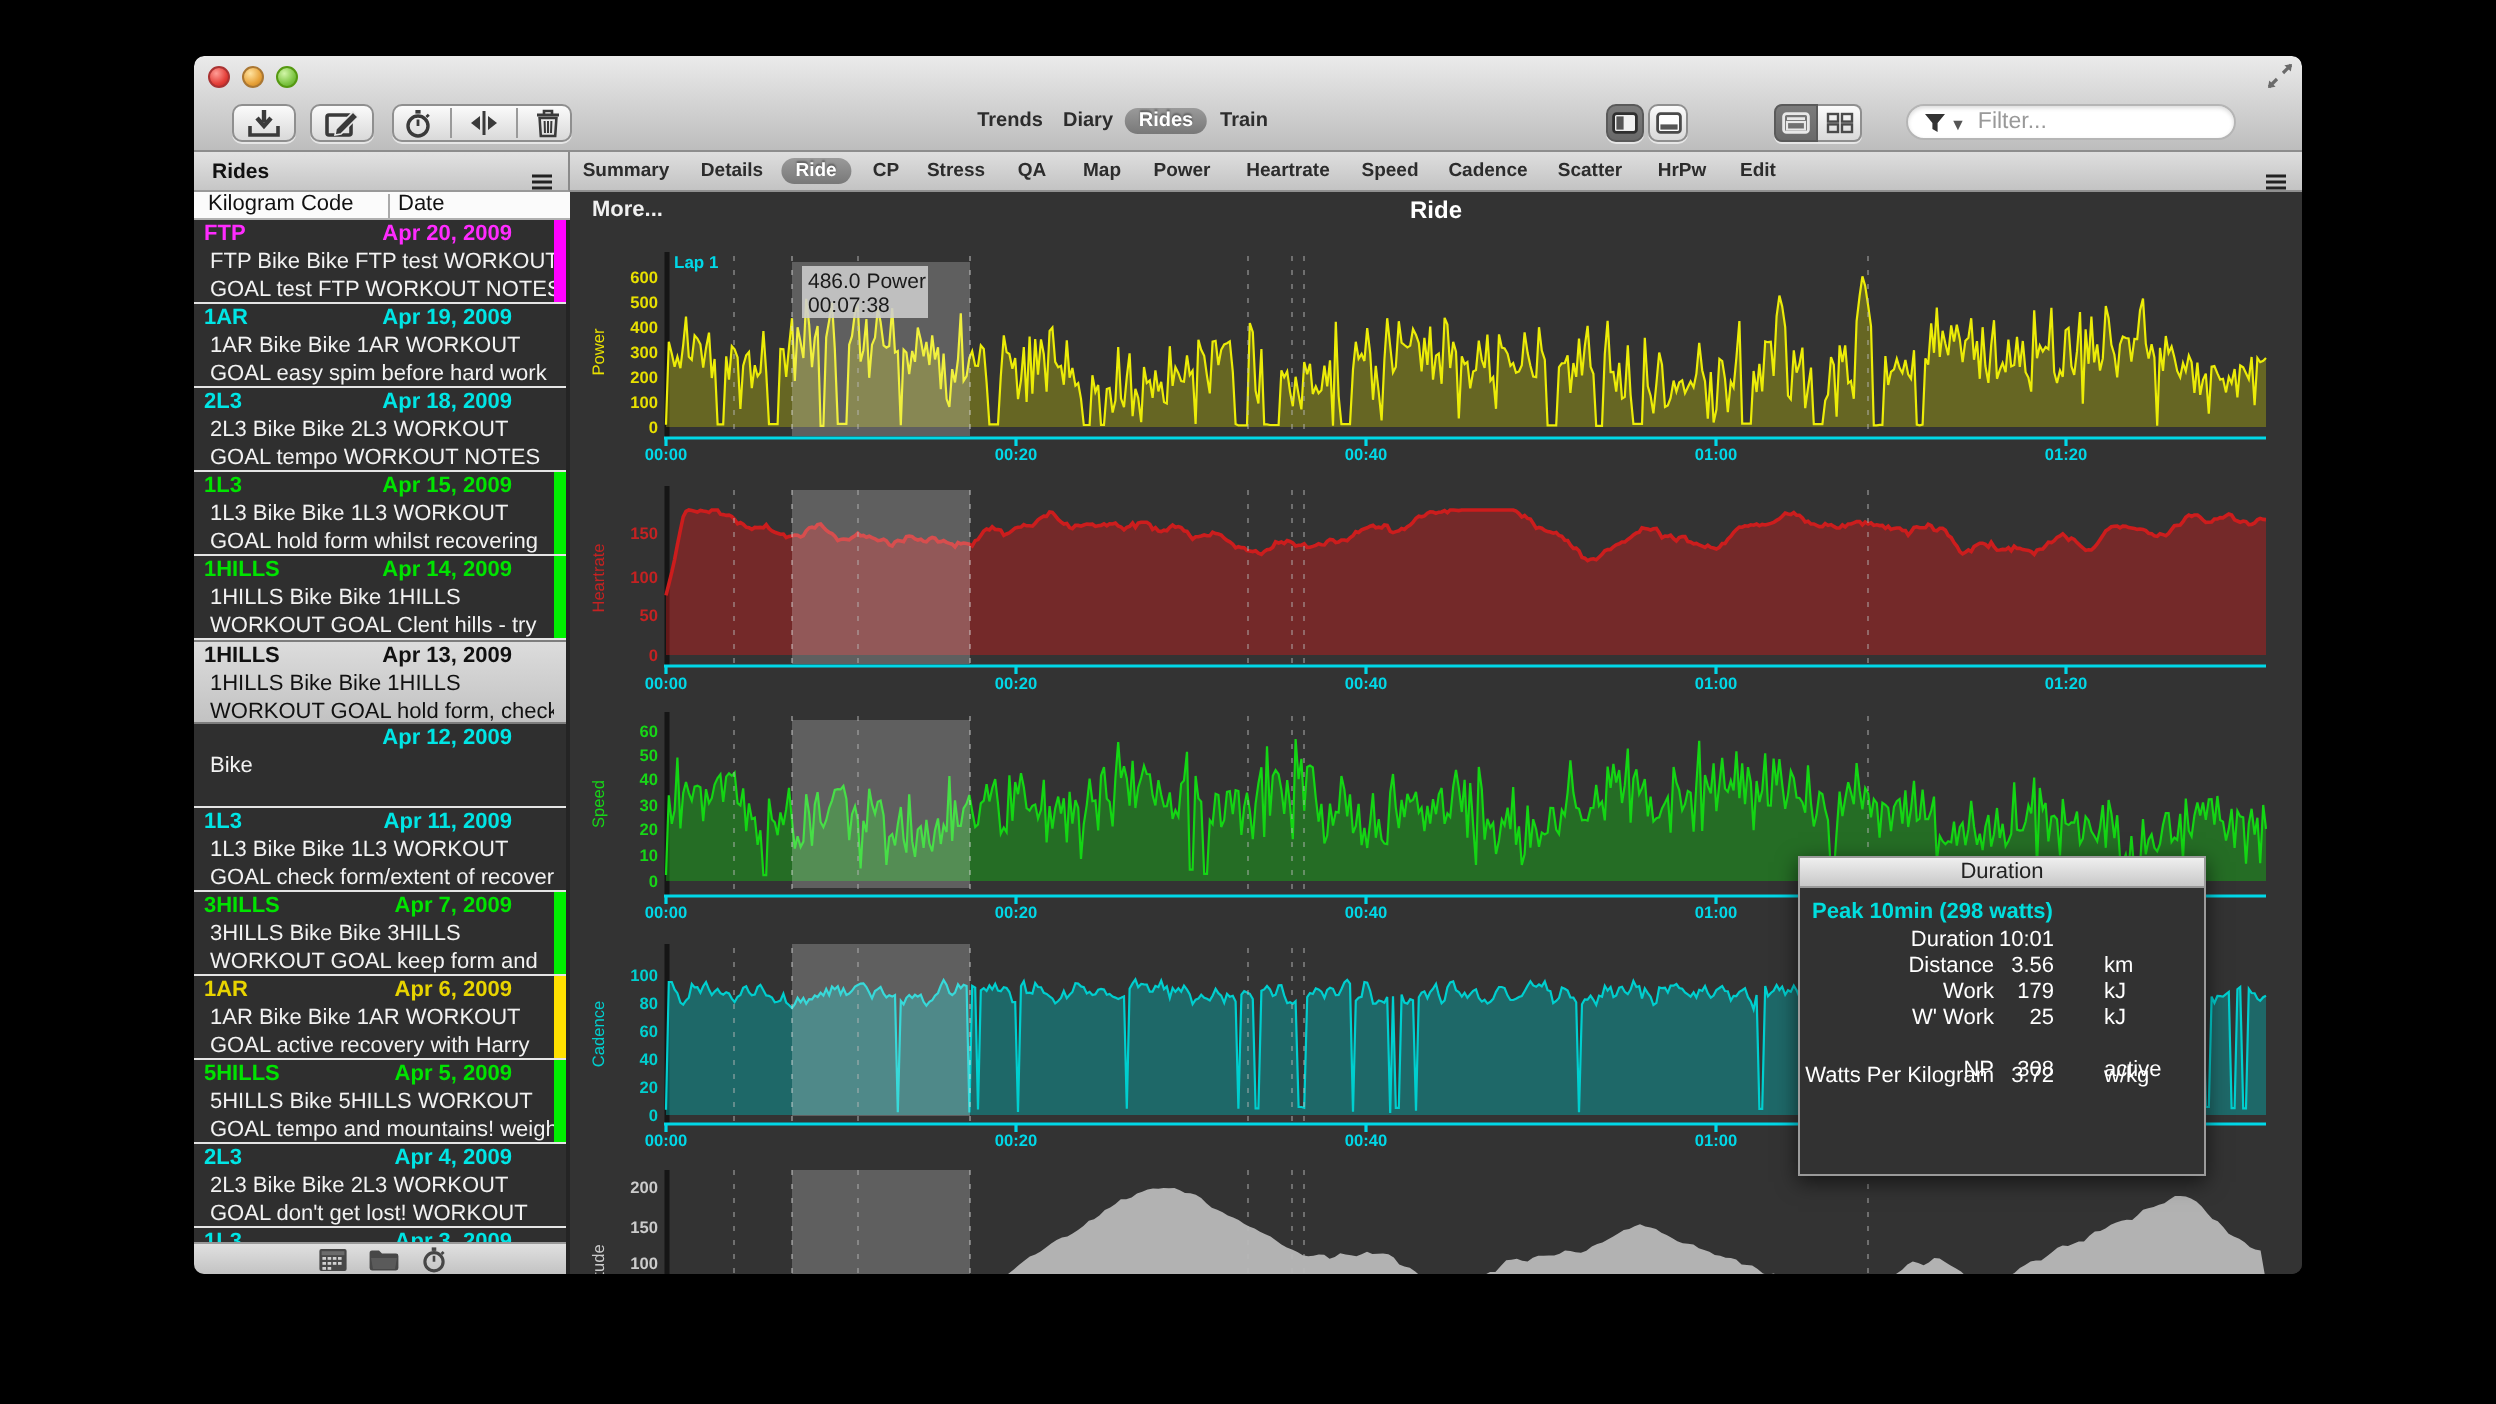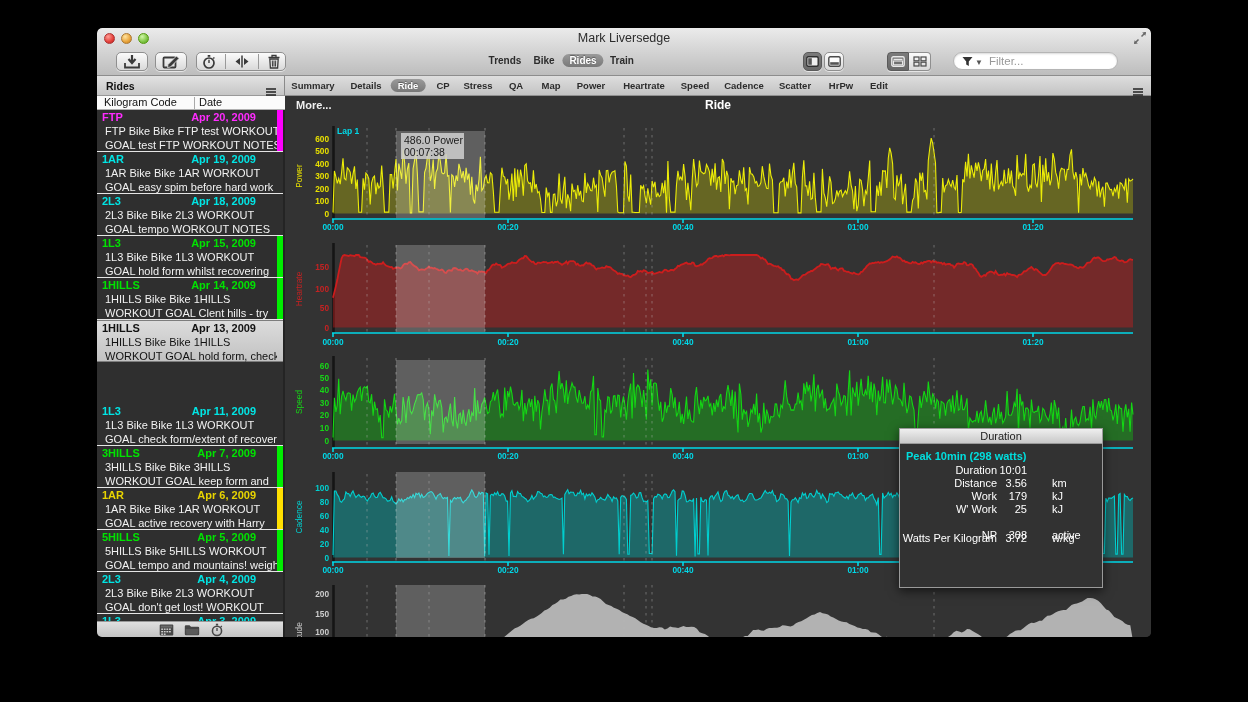--- a/index.html
+++ b/index.html
@@ -51,21 +51,20 @@
 .ivlab { position:absolute; right:90px; white-space:nowrap; }
 .ivval { position:absolute; right:60px; white-space:nowrap; }
 .ivunit { position:absolute; left:152px; white-space:nowrap; }
 </style></head>
 <body>
 <div id="win">
   <div id="chrome">
     <div class="tl" style="left:7px;  background:radial-gradient(circle at 35% 30%, #ff9d96, #e4403a 60%, #b8201c); border:0.5px solid #a33;"></div>
     <div class="tl" style="left:24px; background:radial-gradient(circle at 35% 30%, #ffe3a0, #e8a33b 60%, #c07d18); border:0.5px solid #a73;"></div>
     <div class="tl" style="left:41px; background:radial-gradient(circle at 35% 30%, #d2f6a8, #7ec544 60%, #58a022); border:0.5px solid #591;"></div>
-    <div id="title">Mark Liversedge</div>
     <div class="tbtn" style="left:19px; width:32px;">
         <svg width="18" height="14" viewBox="0 0 18 14">
           <path d="M9 0 L9 6 M5.5 4 L9 8 L12.5 4" stroke="#3a3a3a" stroke-width="2.2" fill="none"></path>
           <path d="M2 8 L2 12.5 L16 12.5 L16 8" stroke="#3a3a3a" stroke-width="1.8" fill="none"></path>
         </svg>
       </div>
     <div class="tbtn" style="left:58px; width:32px;">
         <svg width="18" height="14" viewBox="0 0 18 14">
           <rect x="1.5" y="2.5" width="12" height="10" rx="1" stroke="#3a3a3a" stroke-width="1.8" fill="none"></rect>
           <path d="M6 9.5 L14.5 1 L17 3.5 L8.5 12 L5.5 12.5 Z" fill="#3a3a3a" stroke="#e8e8e8" stroke-width="0.8"></path>
@@ -88,21 +87,21 @@
         <svg width="14" height="15" viewBox="0 0 14 15">
           <path d="M1.5 3.5 L12.5 3.5" stroke="#3a3a3a" stroke-width="1.5"></path>
           <path d="M5 3 L5 1.5 L9 1.5 L9 3" stroke="#3a3a3a" stroke-width="1.3" fill="none"></path>
           <path d="M2.8 5 L3.4 14 L10.6 14 L11.2 5 Z" stroke="#3a3a3a" stroke-width="1.3" fill="none"></path>
           <line x1="5.3" y1="6.5" x2="5.5" y2="12.5" stroke="#3a3a3a" stroke-width="1"></line>
           <line x1="7" y1="6.5" x2="7" y2="12.5" stroke="#3a3a3a" stroke-width="1"></line>
           <line x1="8.7" y1="6.5" x2="8.5" y2="12.5" stroke="#3a3a3a" stroke-width="1"></line>
         </svg>
       </div>
     <div class="ttab" style="left:408px">Trends</div>
-<div class="ttab" style="left:447px">Bike</div>
+<div class="ttab" style="left:447px">Diary</div>
 <div class="ttab pill2" style="left:486px">Rides</div>
 <div class="ttab" style="left:525px">Train</div>
     <div class="tbtn" style="left:706px; width:19px; background:linear-gradient(#7b7b7b,#696969); border-color:#5a5a5a;">
         <svg width="13" height="11" viewBox="0 0 13 11">
           <rect x="0.8" y="0.8" width="11.4" height="9.4" rx="1.5" stroke="#2f2f2f" stroke-width="1.4" fill="#f0f0f0"></rect>
           <rect x="2.2" y="2.2" width="3.6" height="6.6" fill="#555"></rect>
         </svg>
       </div>
     <div class="tbtn" style="left:727px; width:20px;">
         <svg width="13" height="11" viewBox="0 0 13 11">
@@ -225,20 +224,28 @@
         <div class="r2">WORKOUT GOAL Clent hills - try</div>
         <div class="bar" style="background:#00ef00"></div>
       </div>
 <div class="row sel" style="top:224px">
 <div class="r1">
           <span class="code" style="color:#111">1HILLS</span>
           <span class="date" style="color:#111">Apr 13, 2009</span>
         </div>
 <div class="r2" style="color:#111">1HILLS Bike Bike 1HILLS</div>
         <div class="r2" style="color:#111">WORKOUT GOAL hold form, check</div>
+      </div>
+<div class="row" style="top:266px">
+<div class="r1">
+          <span class="code"></span>
+          <span class="date" style="color:#00e5e5">Apr 12, 2009</span>
+        </div>
+<div class="r2">Bike</div>
+        <div class="r2"></div>
       </div>
 <div class="row" style="top:308px">
 <div class="r1">
           <span class="code" style="color:#00e5e5">1L3</span>
           <span class="date" style="color:#00e5e5">Apr 11, 2009</span>
         </div>
 <div class="r2">1L3 Bike Bike 1L3 WORKOUT</div>
         <div class="r2">GOAL check form/extent of recovery</div>
       </div>
 <div class="row" style="top:350px">

